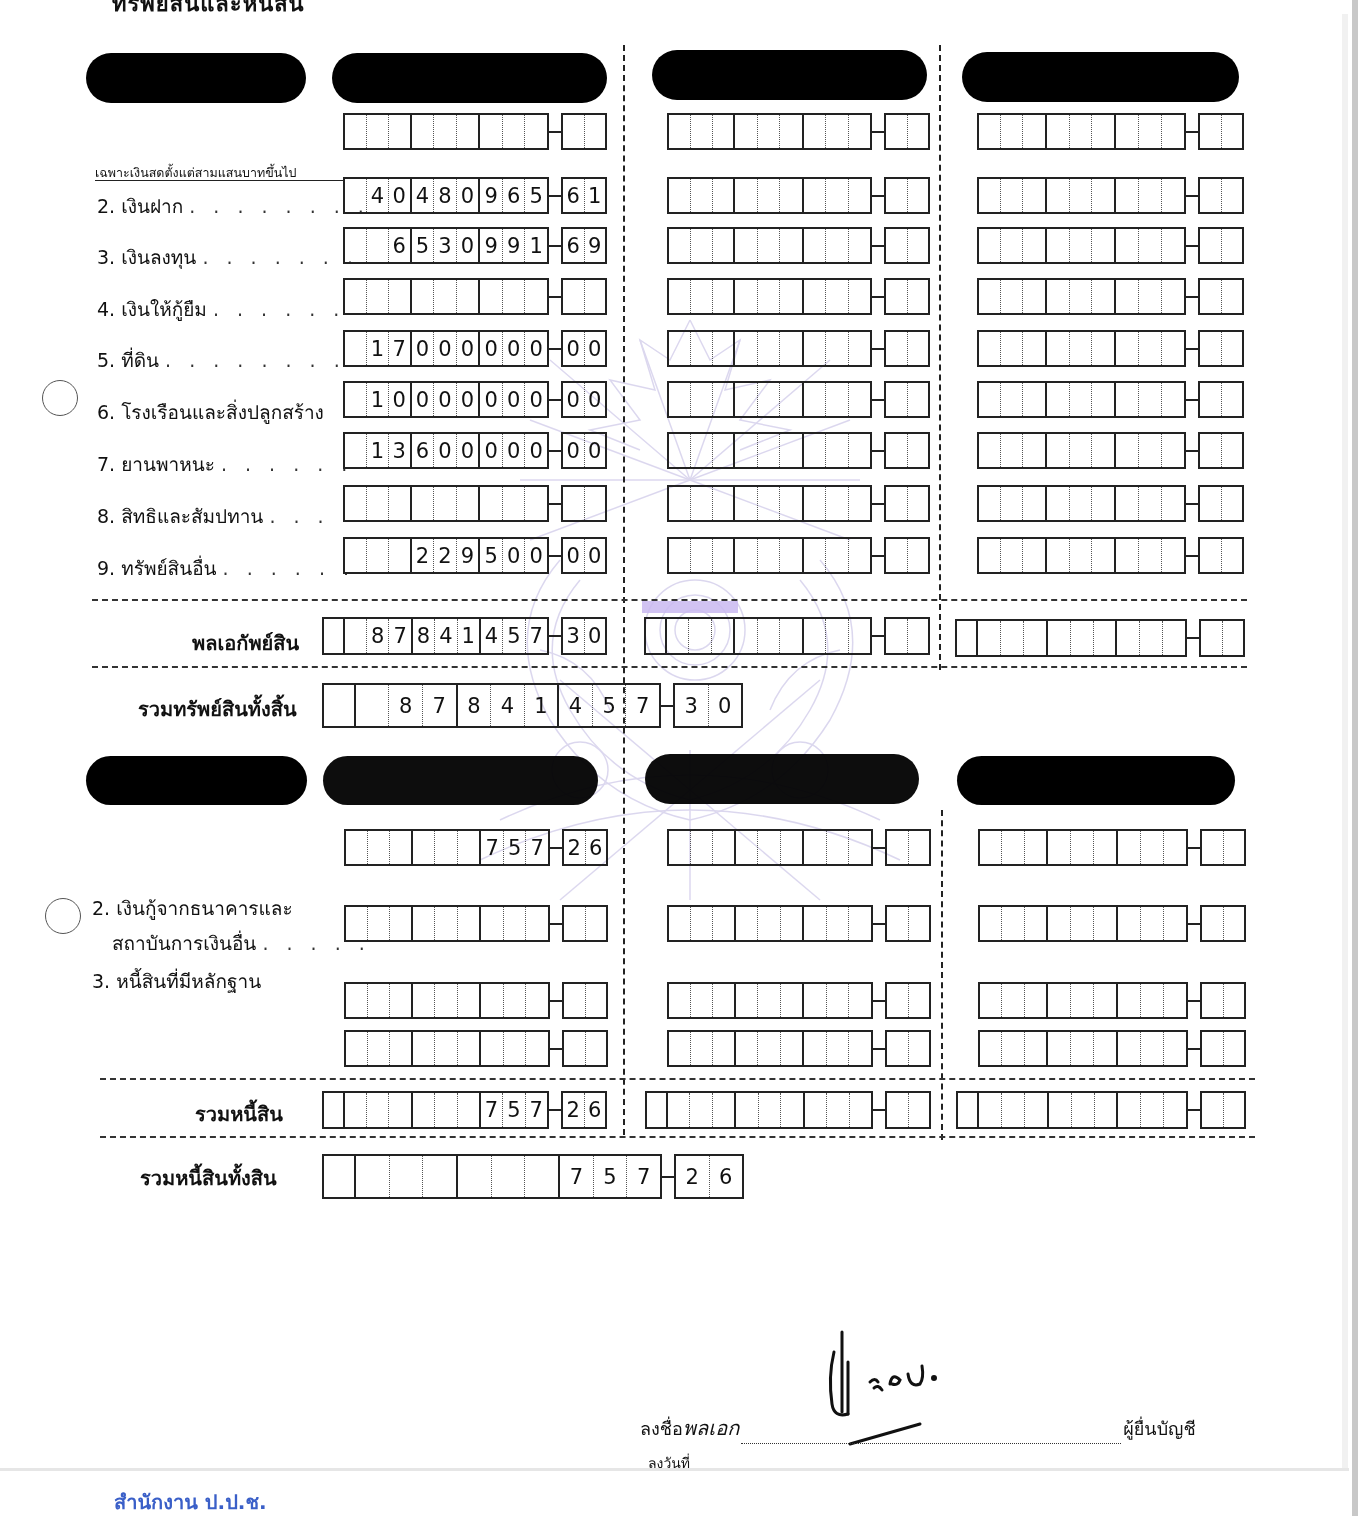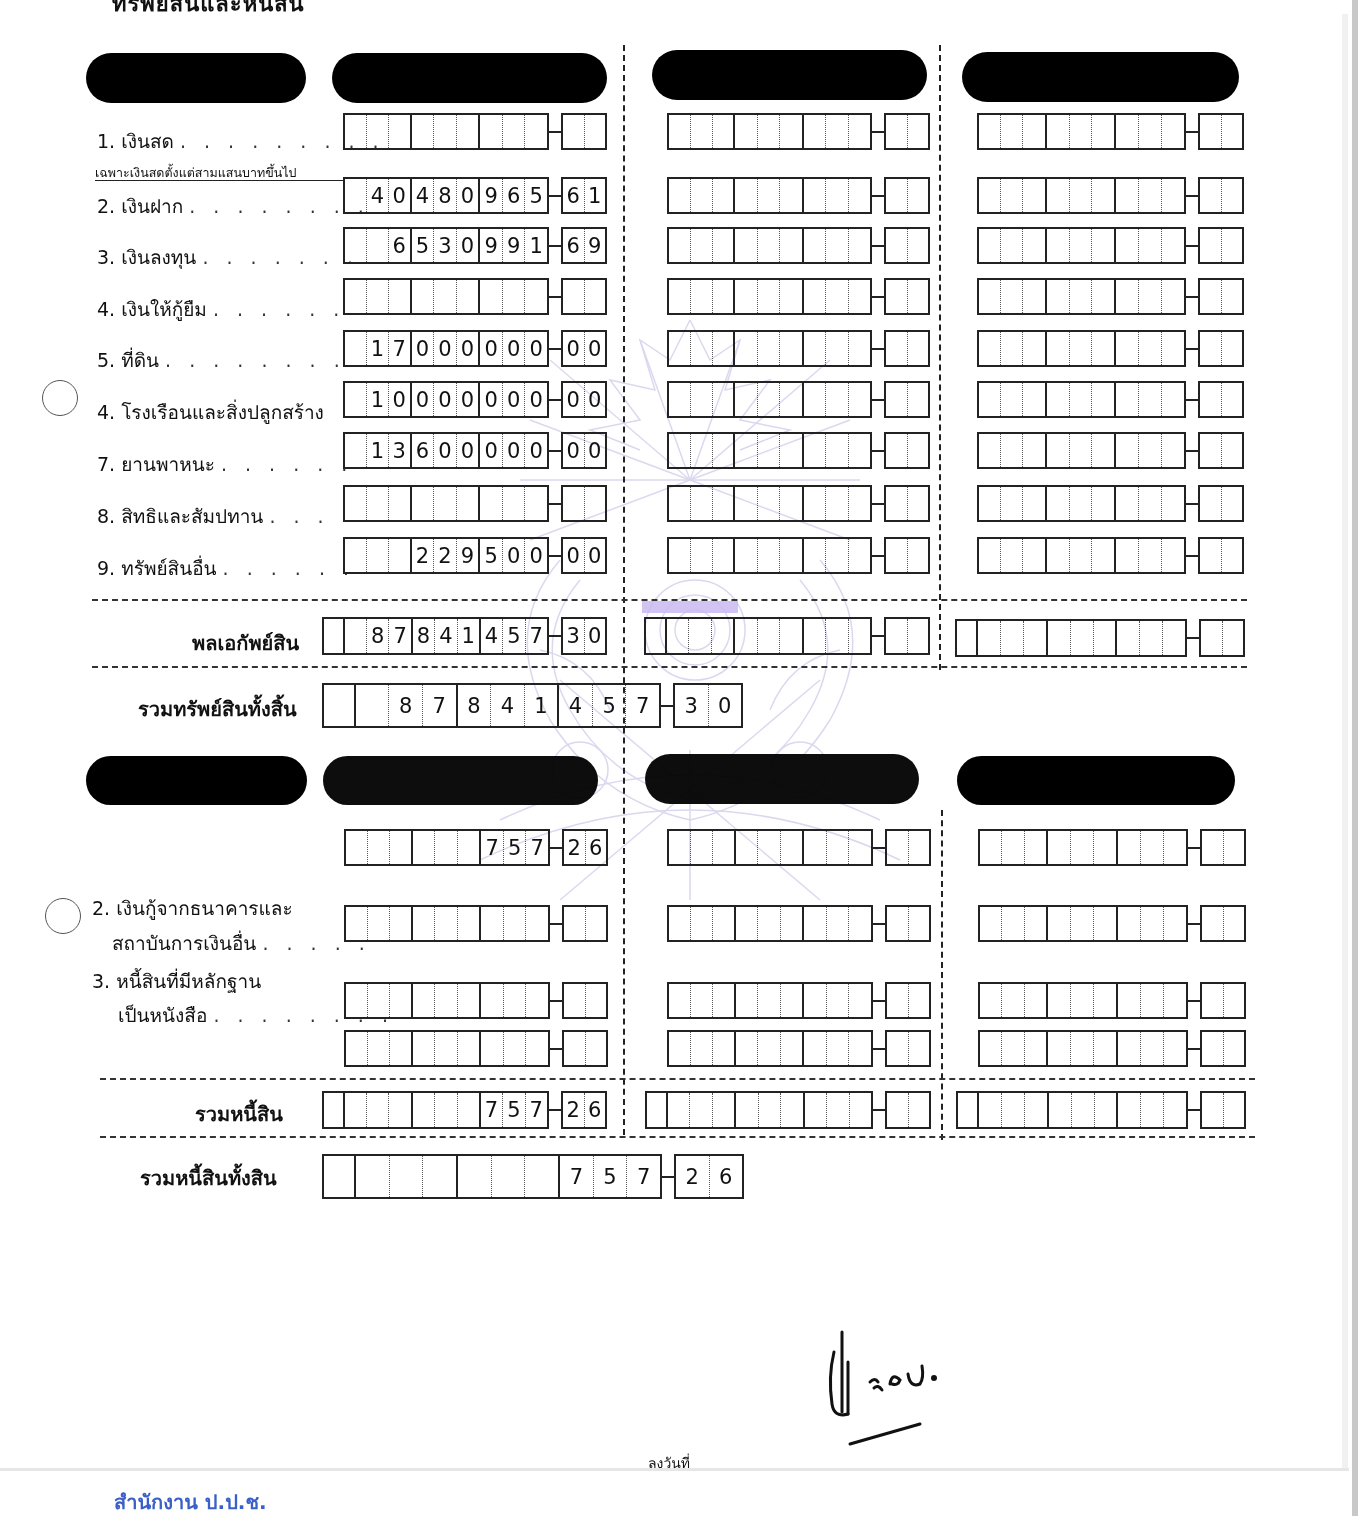--- a/index.html
+++ b/index.html
@@ -83,29 +83,28 @@
 
   <div class="pill" style="left:86px;top:53px;width:220px;height:50px;"></div>
   <div class="pill" style="left:332px;top:53px;width:275px;height:50px;"></div>
   <div class="pill" style="left:652px;top:50px;width:275px;height:50px;"></div>
   <div class="pill" style="left:962px;top:52px;width:277px;height:50px;"></div>
 
   <div class="vdash" style="left:623px;top:45px;height:1090px;"></div>
   <div class="vdash" style="left:939px;top:45px;height:625px;"></div>
   <div class="vdash" style="left:941px;top:810px;height:330px;"></div>
 
-  <div class="label" style="left:97px;top:126px;"><span>1. เงินสด</span> <span class="dots">. . . . . . . . .</span></div>
   <div class="note" style="left:95px;top:163px;">เฉพาะเงินสดตั้งแต่สามแสนบาทขึ้นไป</div>
   <div class="note-line" style="left:95px;top:180px;width:250px;"></div>
   <div class="label" style="left:97px;top:191px;"><span>2. เงินฝาก</span> <span class="dots">. . . . . . . .</span></div>
   <div class="label" style="left:97px;top:242px;"><span>3. เงินลงทุน</span> <span class="dots">. . . . . . .</span></div>
   <div class="label" style="left:97px;top:294px;"><span>4. เงินให้กู้ยืม</span> <span class="dots">. . . . . .</span></div>
   <div class="label" style="left:97px;top:345px;"><span>5. ที่ดิน</span> <span class="dots">. . . . . . . .</span></div>
   <div class="radio" style="left:42px;top:380px;"></div>
-  <div class="label" style="left:97px;top:397px;"><span>4. โรงเรือนและสิ่งปลูกสร้าง</span></div>
+  <div class="label" style="left:97px;top:397px;"><span>6. โรงเรือนและสิ่งปลูกสร้าง</span></div>
   <div class="label" style="left:97px;top:449px;"><span>7. ยานพาหนะ</span> <span class="dots">. . . . . .</span></div>
   <div class="label" style="left:97px;top:501px;"><span>8. สิทธิและสัมปทาน</span> <span class="dots">. . .</span></div>
   <div class="label" style="left:97px;top:553px;"><span>9. ทรัพย์สินอื่น</span> <span class="dots">. . . . . .</span></div>
 
   <div id="fields">
       <div class="field" style="left: 343px; top: 113px; height: 37px; width: 264px;">
         <div style="display: flex; width: 206px;">
           <div class="grp" style="width: 68.6667px;">
             <span class="cell"></span>
             <span class="cell"></span>
@@ -1268,38 +1267,40 @@
 
   <div class="pill" style="left:86px;top:756px;width:221px;height:49px;"></div>
   <div class="pill" style="left:323px;top:756px;width:275px;height:49px;opacity:0.95;"></div>
   <div class="pill" style="left:645px;top:754px;width:274px;height:50px;opacity:0.95;"></div>
   <div class="pill" style="left:957px;top:756px;width:278px;height:49px;"></div>
 
   <div class="radio" style="left:45px;top:898px;"></div>
   <div class="label" style="left:92px;top:893px;"><span>2. เงินกู้จากธนาคารและ</span></div>
   <div class="label" style="left:112px;top:928px;"><span>สถาบันการเงินอื่น</span> <span class="dots">. . . . .</span></div>
   <div class="label" style="left:92px;top:966px;"><span>3. หนี้สินที่มีหลักฐาน</span></div>
-  <div class="label" style="left:118px;top:1000px;"><span>เป็นหนังสือ</span> <span class="dots">. . . . . . . .</span></div>
 
   <div class="sum-label" style="left:195px;top:1098px;">รวมหนี้สิน</div>
   <div class="sum-label" style="left:140px;top:1162px;">รวมหนี้สินทั้งสิน</div>
 
 
   <svg class="signature" viewBox="0 0 150 130">
     <g fill="none" stroke="#111" stroke-width="3" stroke-linecap="round">
       <path d="M22 10 L22 90"></path>
       <path d="M14 30 Q8 55 12 82 Q14 96 28 92"></path>
       <path d="M28 92 L28 40"></path>
       <path d="M50 60 Q55 55 58 60 M54 66 Q58 62 62 68"></path>
       <path d="M70 62 Q72 50 80 58 Q78 64 72 62"></path>
       <path d="M88 52 Q90 66 100 62 Q104 56 102 44"></path>
       <circle cx="114" cy="56" r="1.5"></circle>
       <path d="M30 122 L100 102"></path>
     </g>
   </svg>
+  <div class="sign">
+    <span>ลงชื่อ</span><span class="name">พลเอก</span><span class="line"></span><span>ผู้ยื่นบัญชี</span>
+  </div>
   <div class="below">ลงวันที่</div>
 
   <div class="shade-r"></div>
 </div>
 <div class="page-edge"></div>
 
 <a class="footer">สำนักงาน ป.ป.ช.</a>
 <div class="scrollbar"></div>
 
 </body></html>

